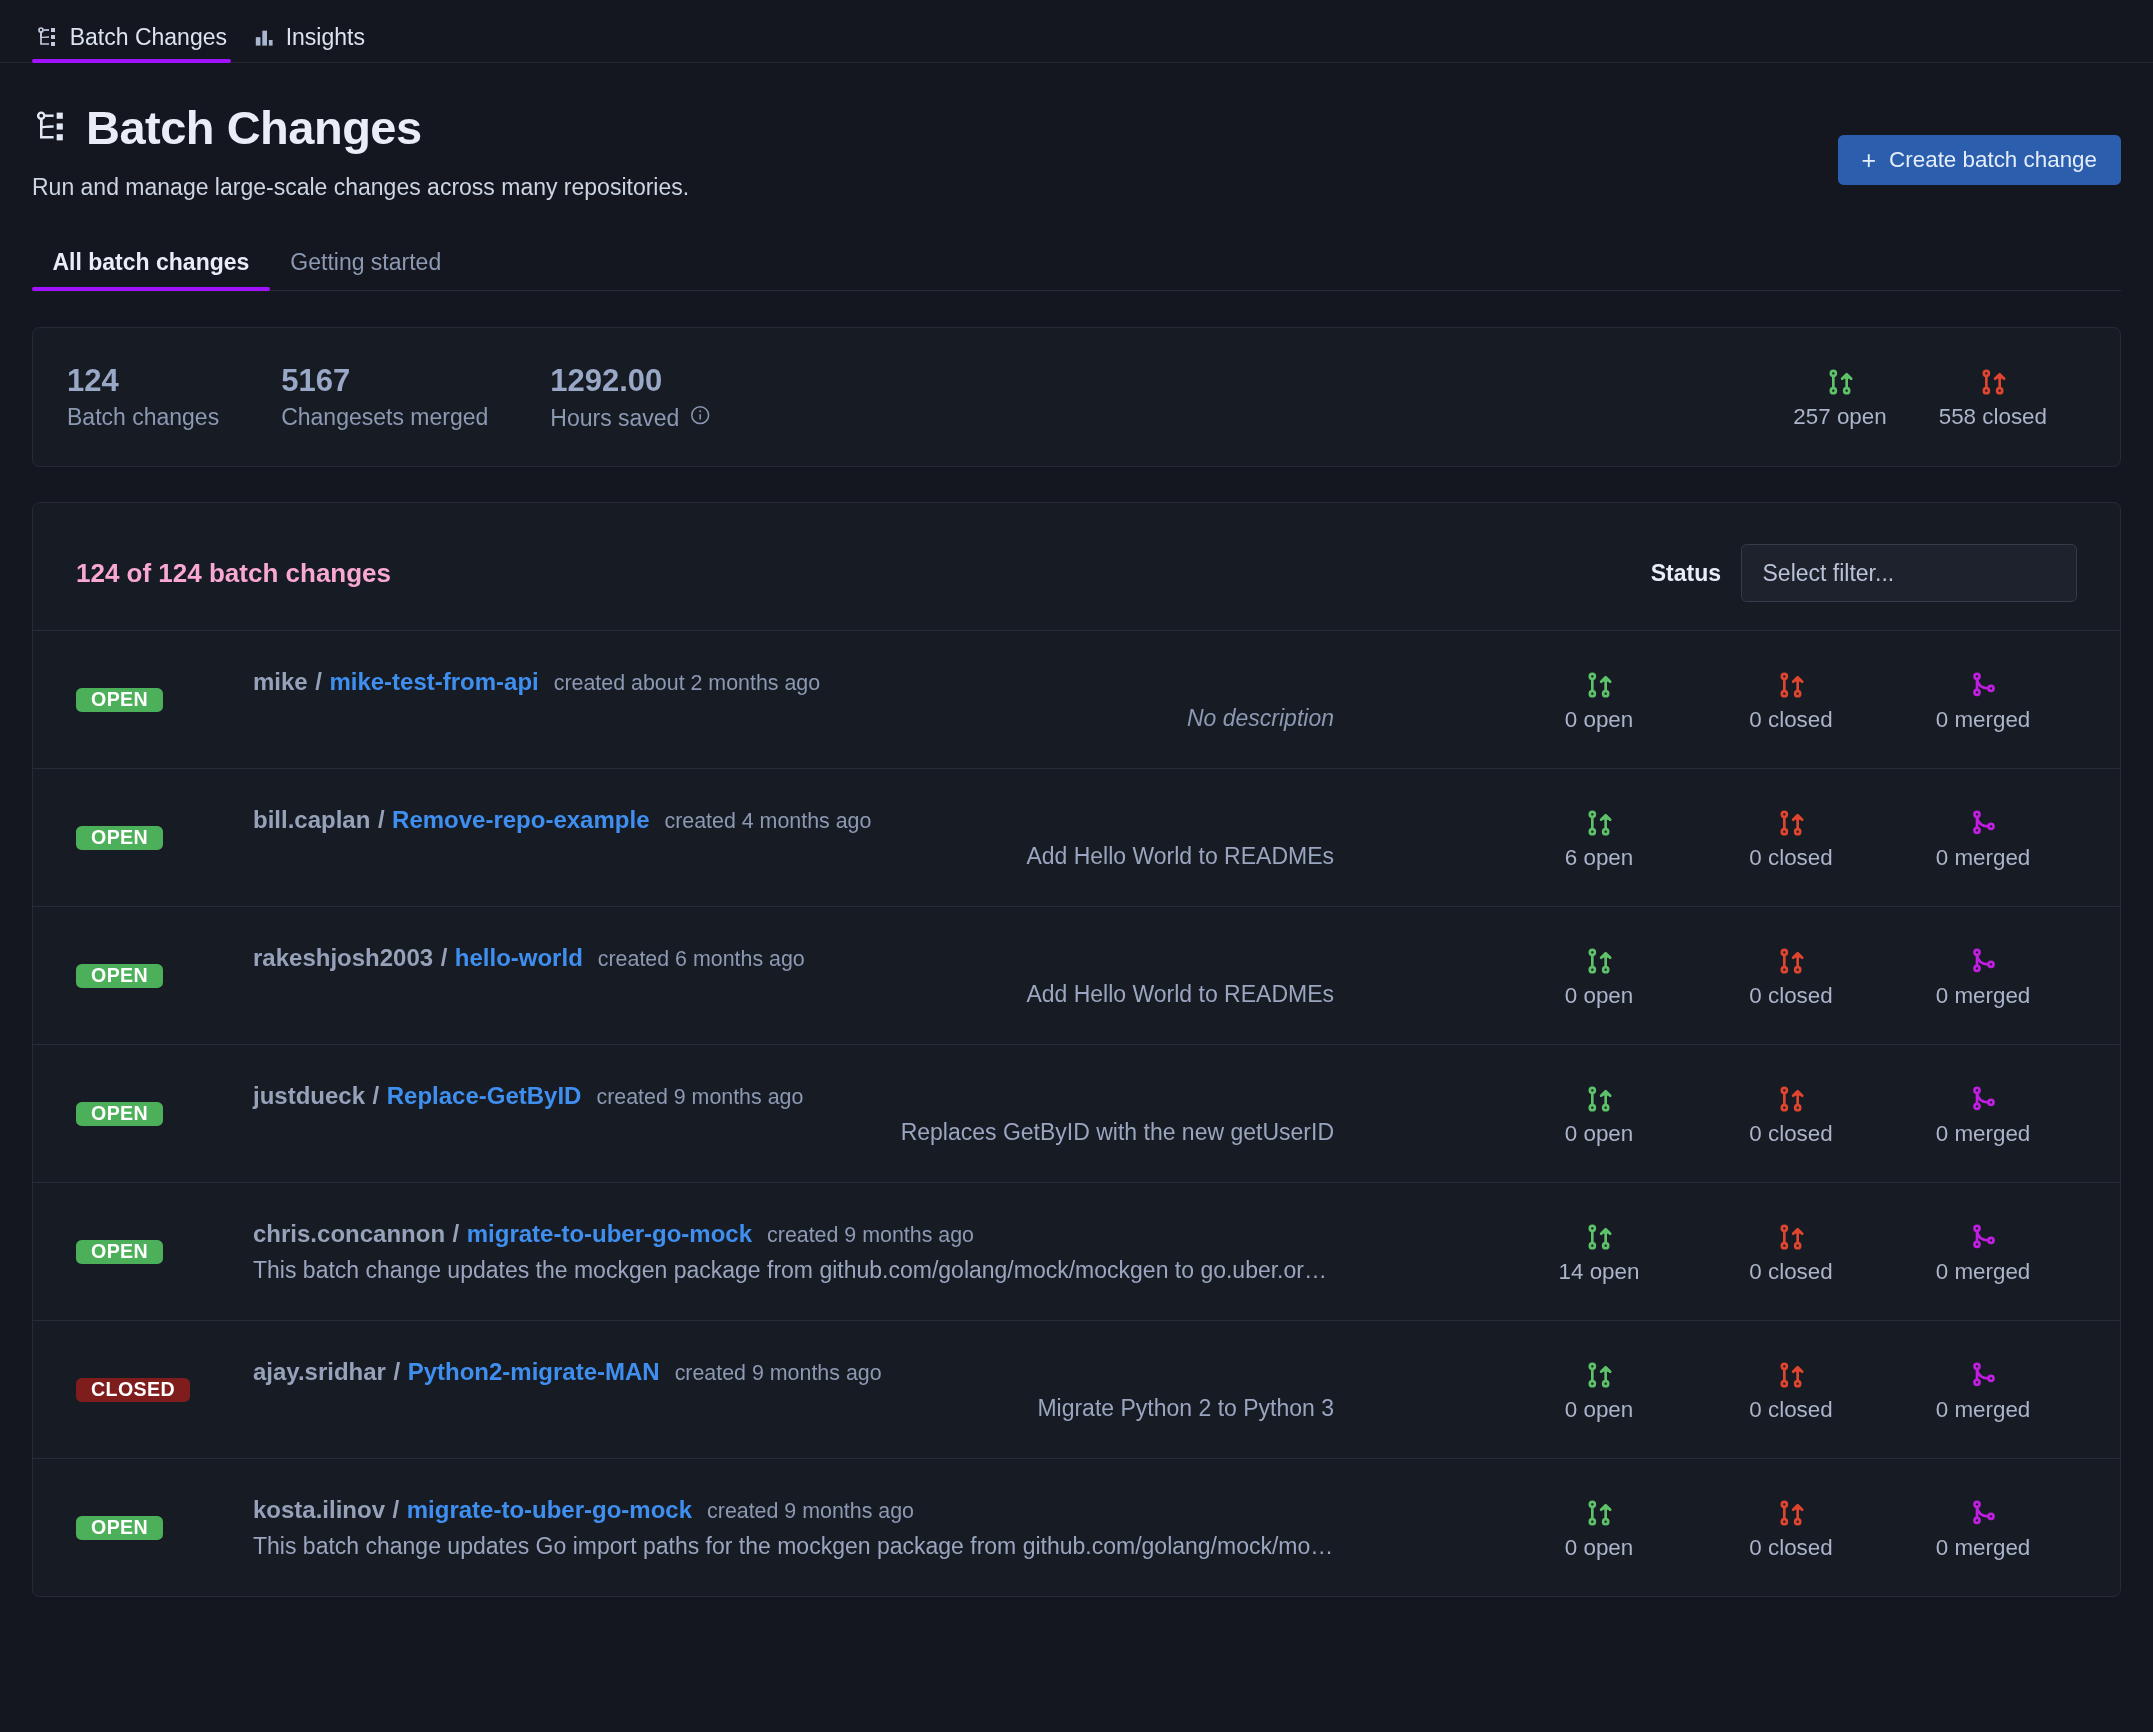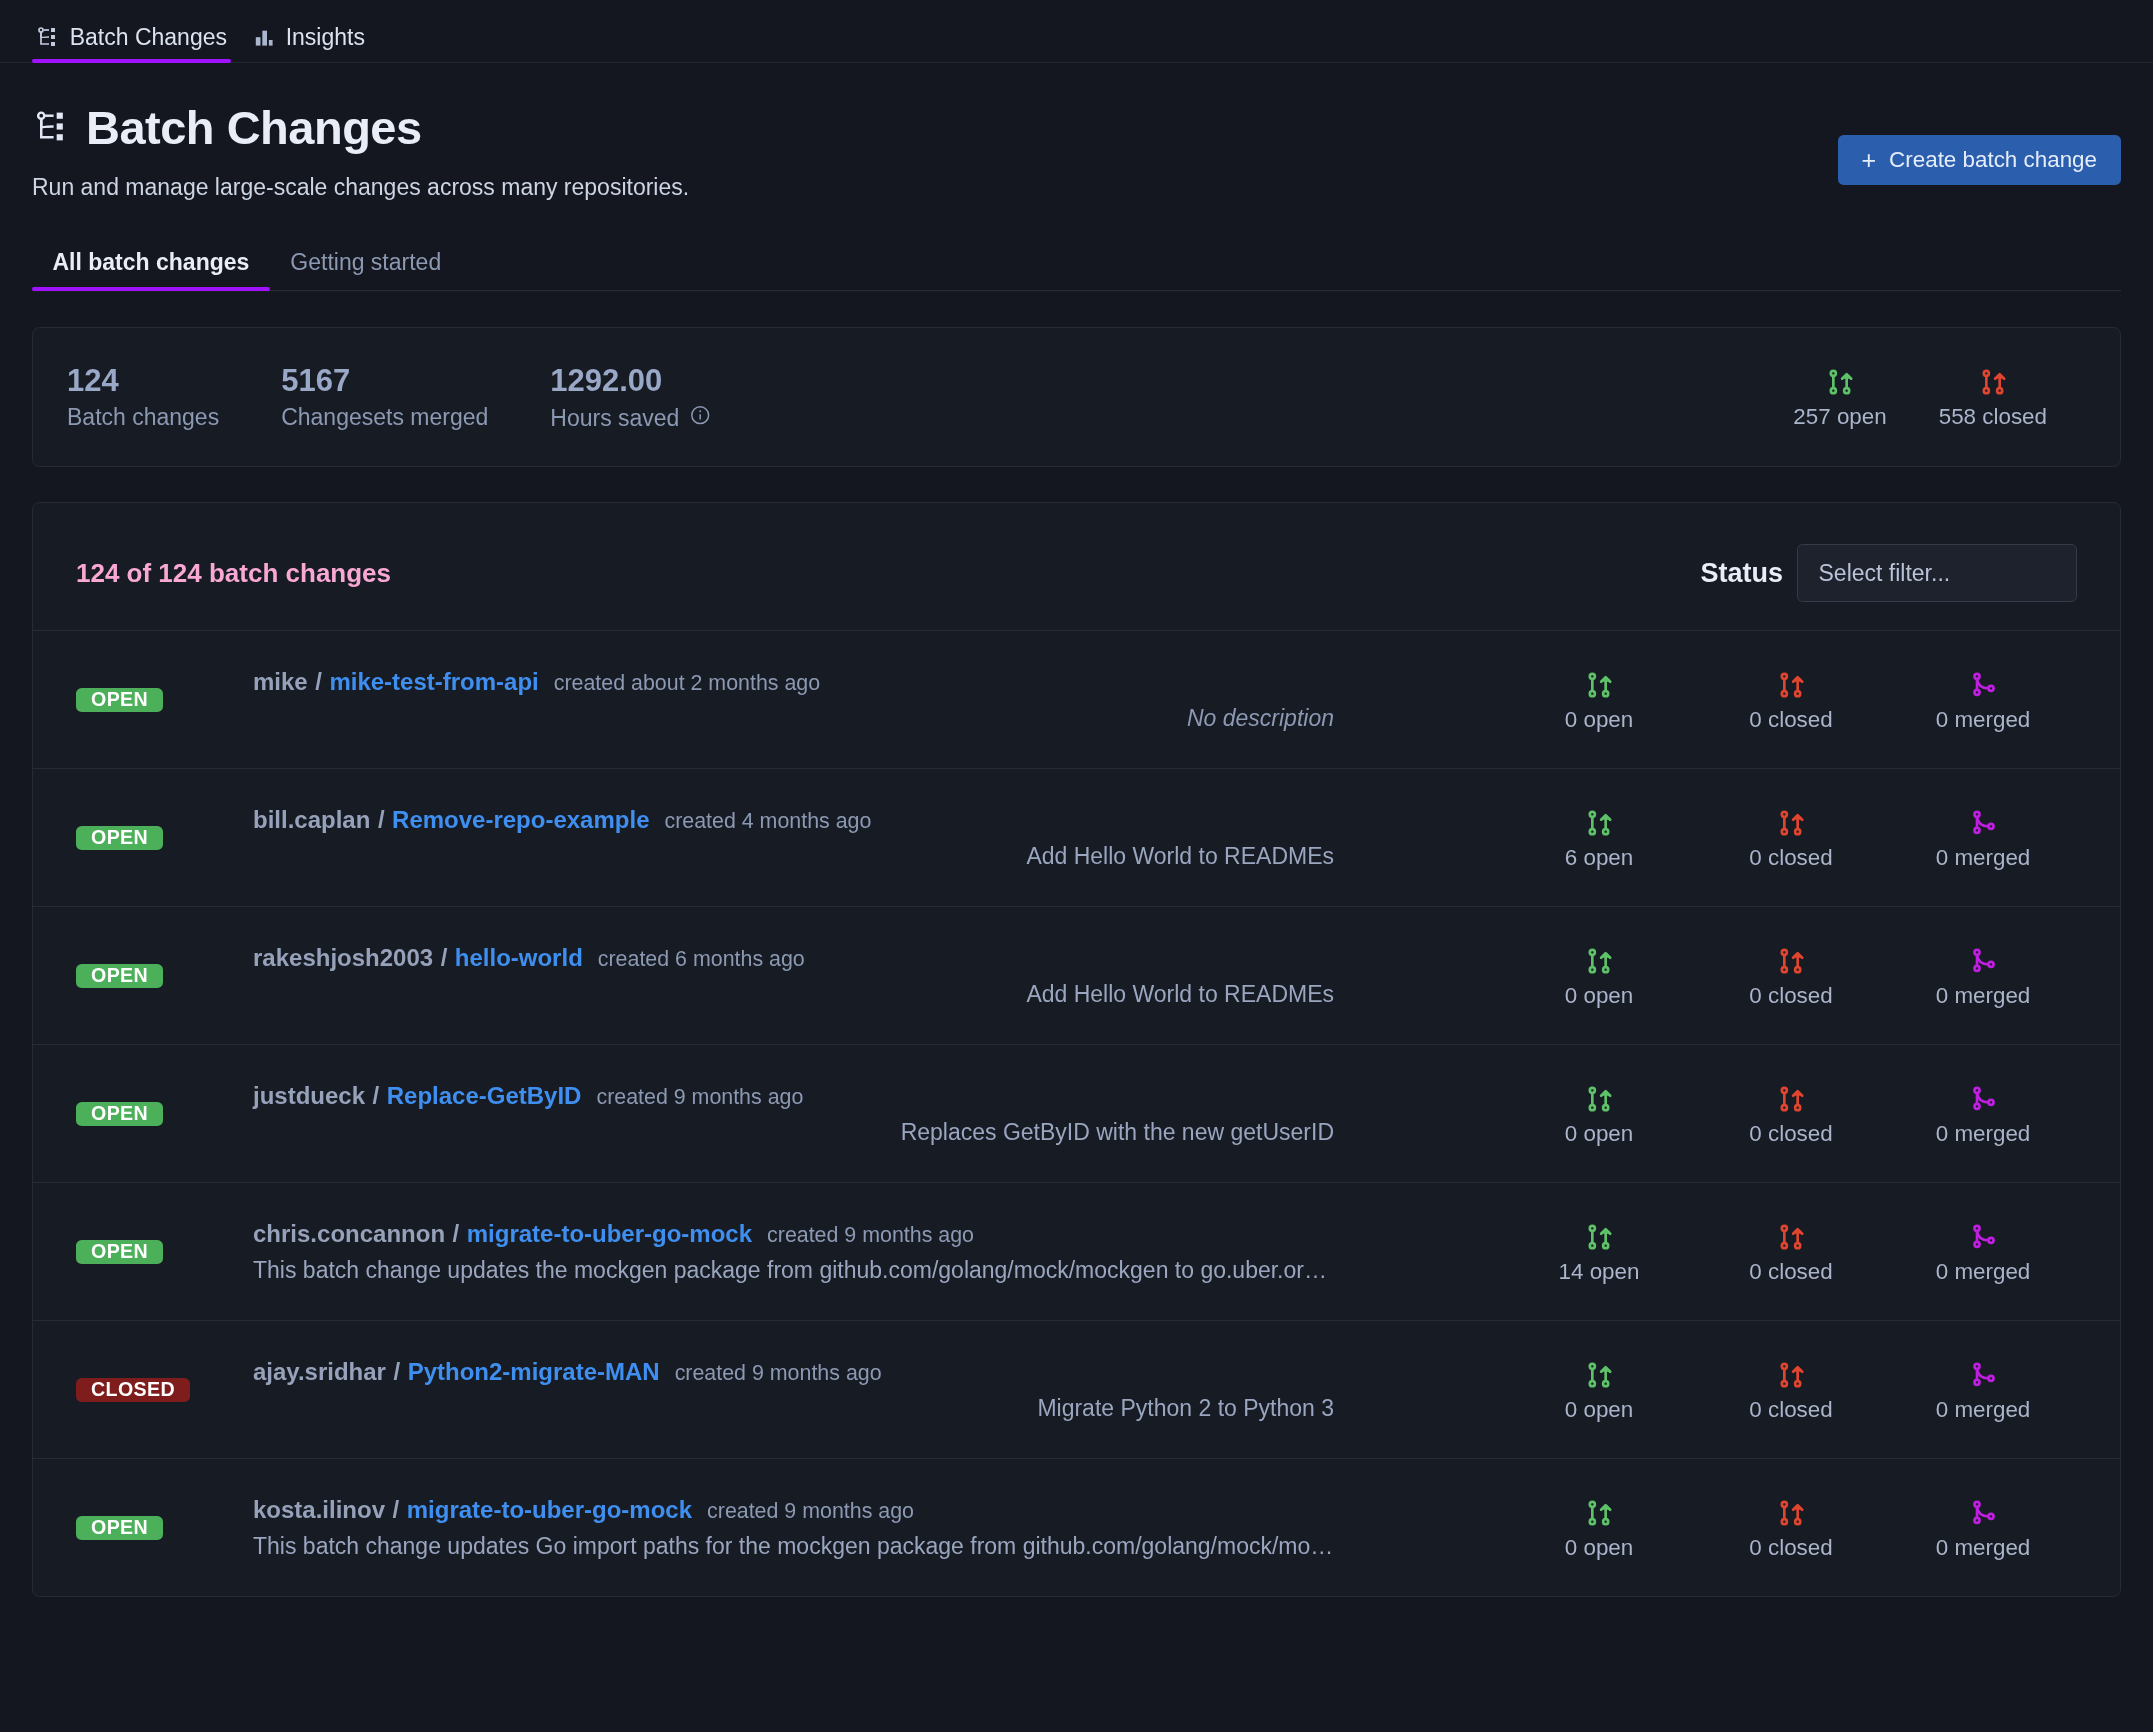--- a/index.html
+++ b/index.html
@@ -151,27 +151,27 @@
     align-items: center;
     padding: 41px 43px 28px 43px;
   }
   .list-count {
     font-size: 26px;
     font-weight: bold;
     color: #f9a8d4;
     flex: 1;
   }
   .status-label {
-    font-size: 27px;
+    font-size: 23px;
     font-weight: bold;
     color: #e8edf7;
-    margin-right: 14px;
+    margin-right: 20px;
   }
   .filter-select {
-    width: 280px;
+    width: 336px;
     height: 58px;
     background: #1d222c;
     border: 0.9px solid #343b49;
     border-radius: 5.6px;
     color: #b9c3d8;
     font-size: 23px;
     font-family: "Liberation Sans", sans-serif;
     padding: 0 20.5px;
     outline: none;
   }

